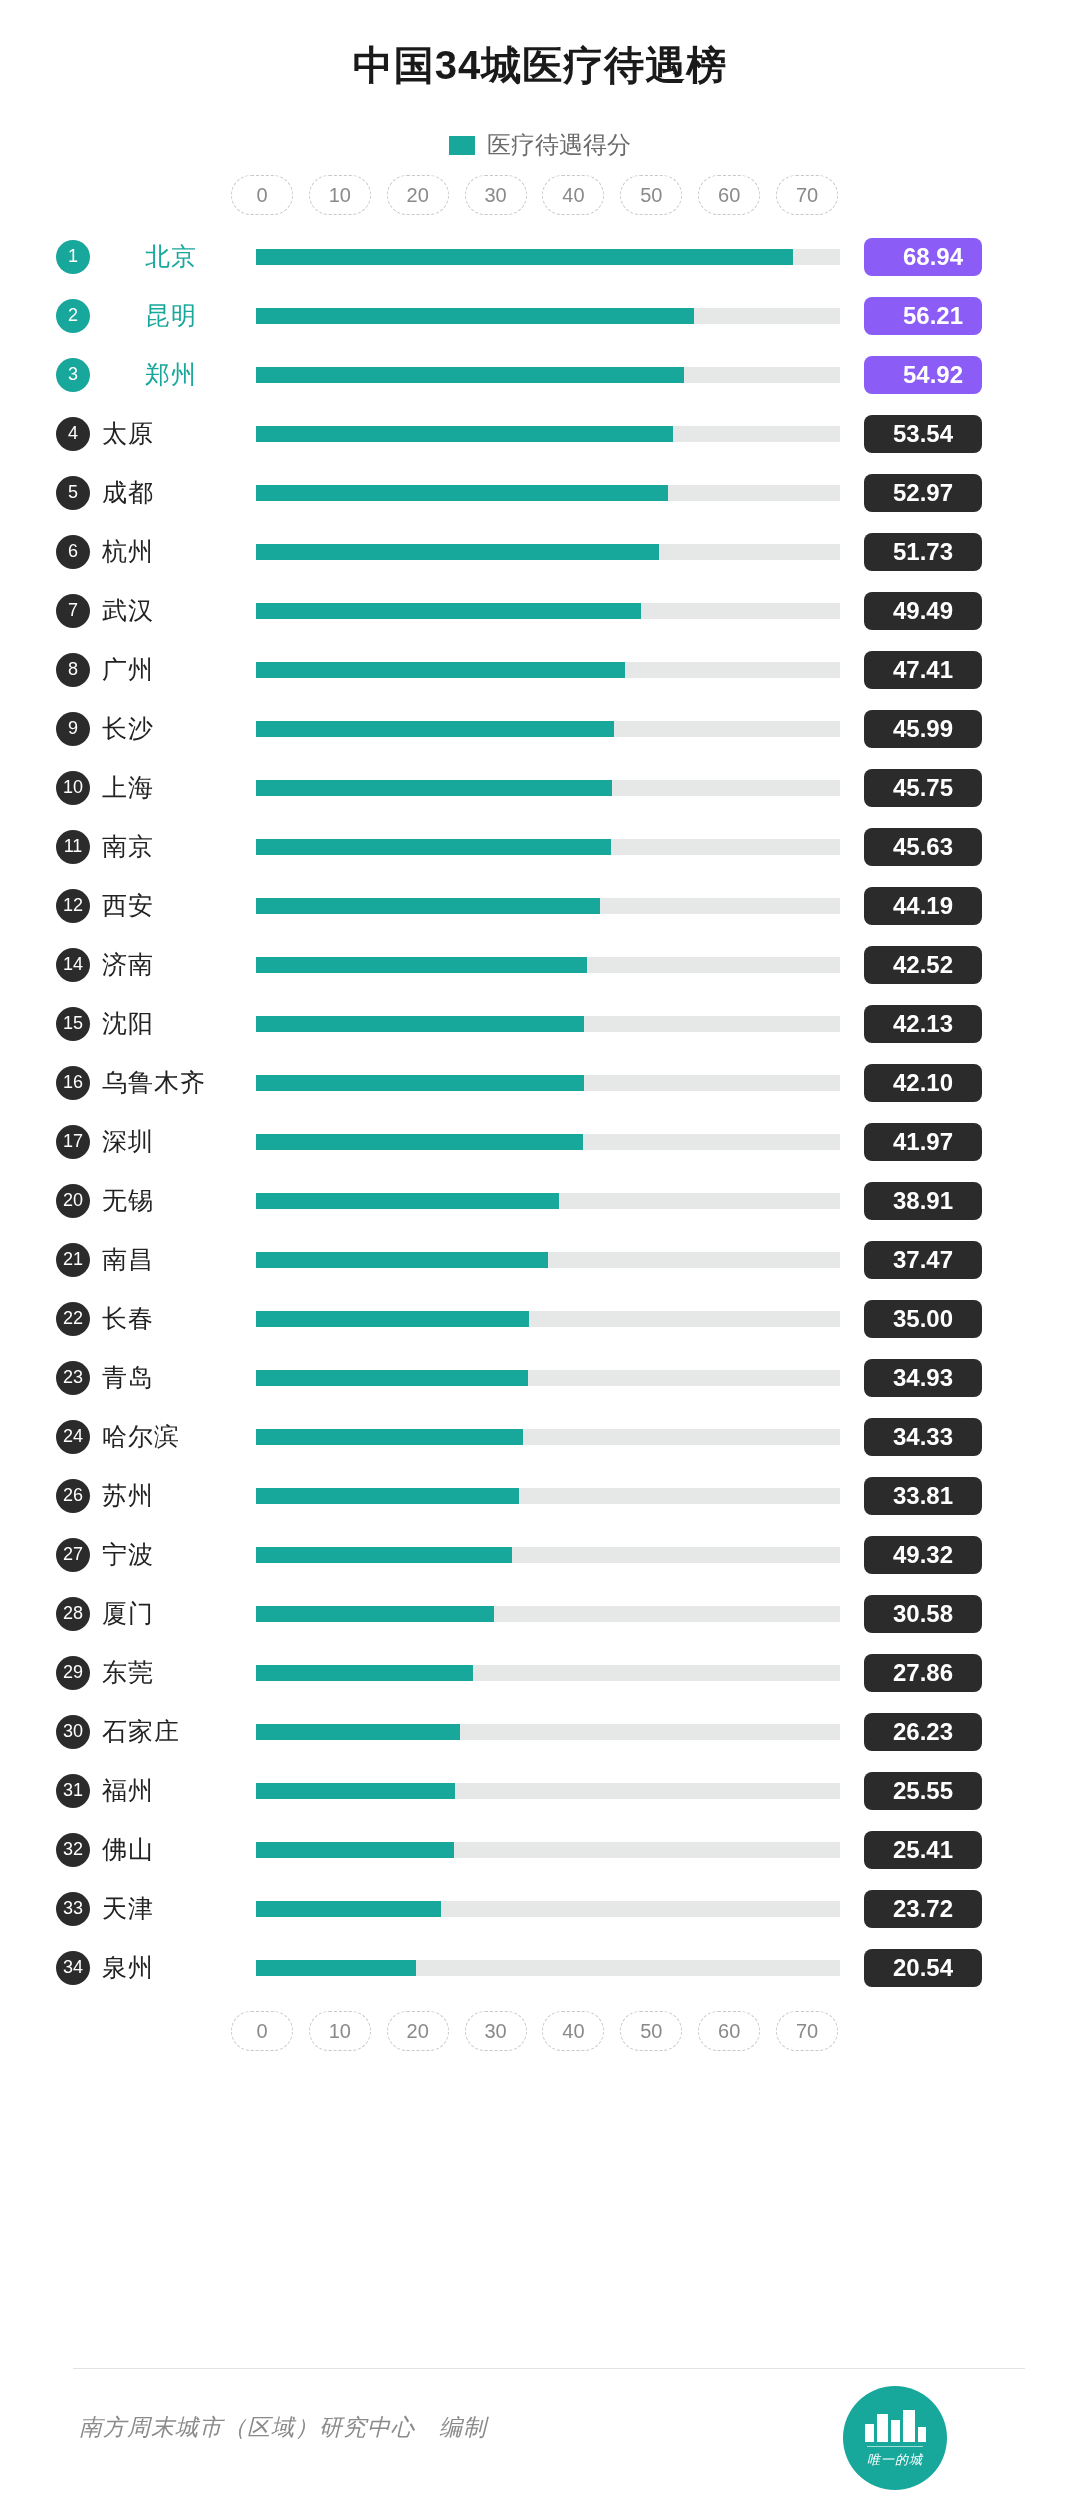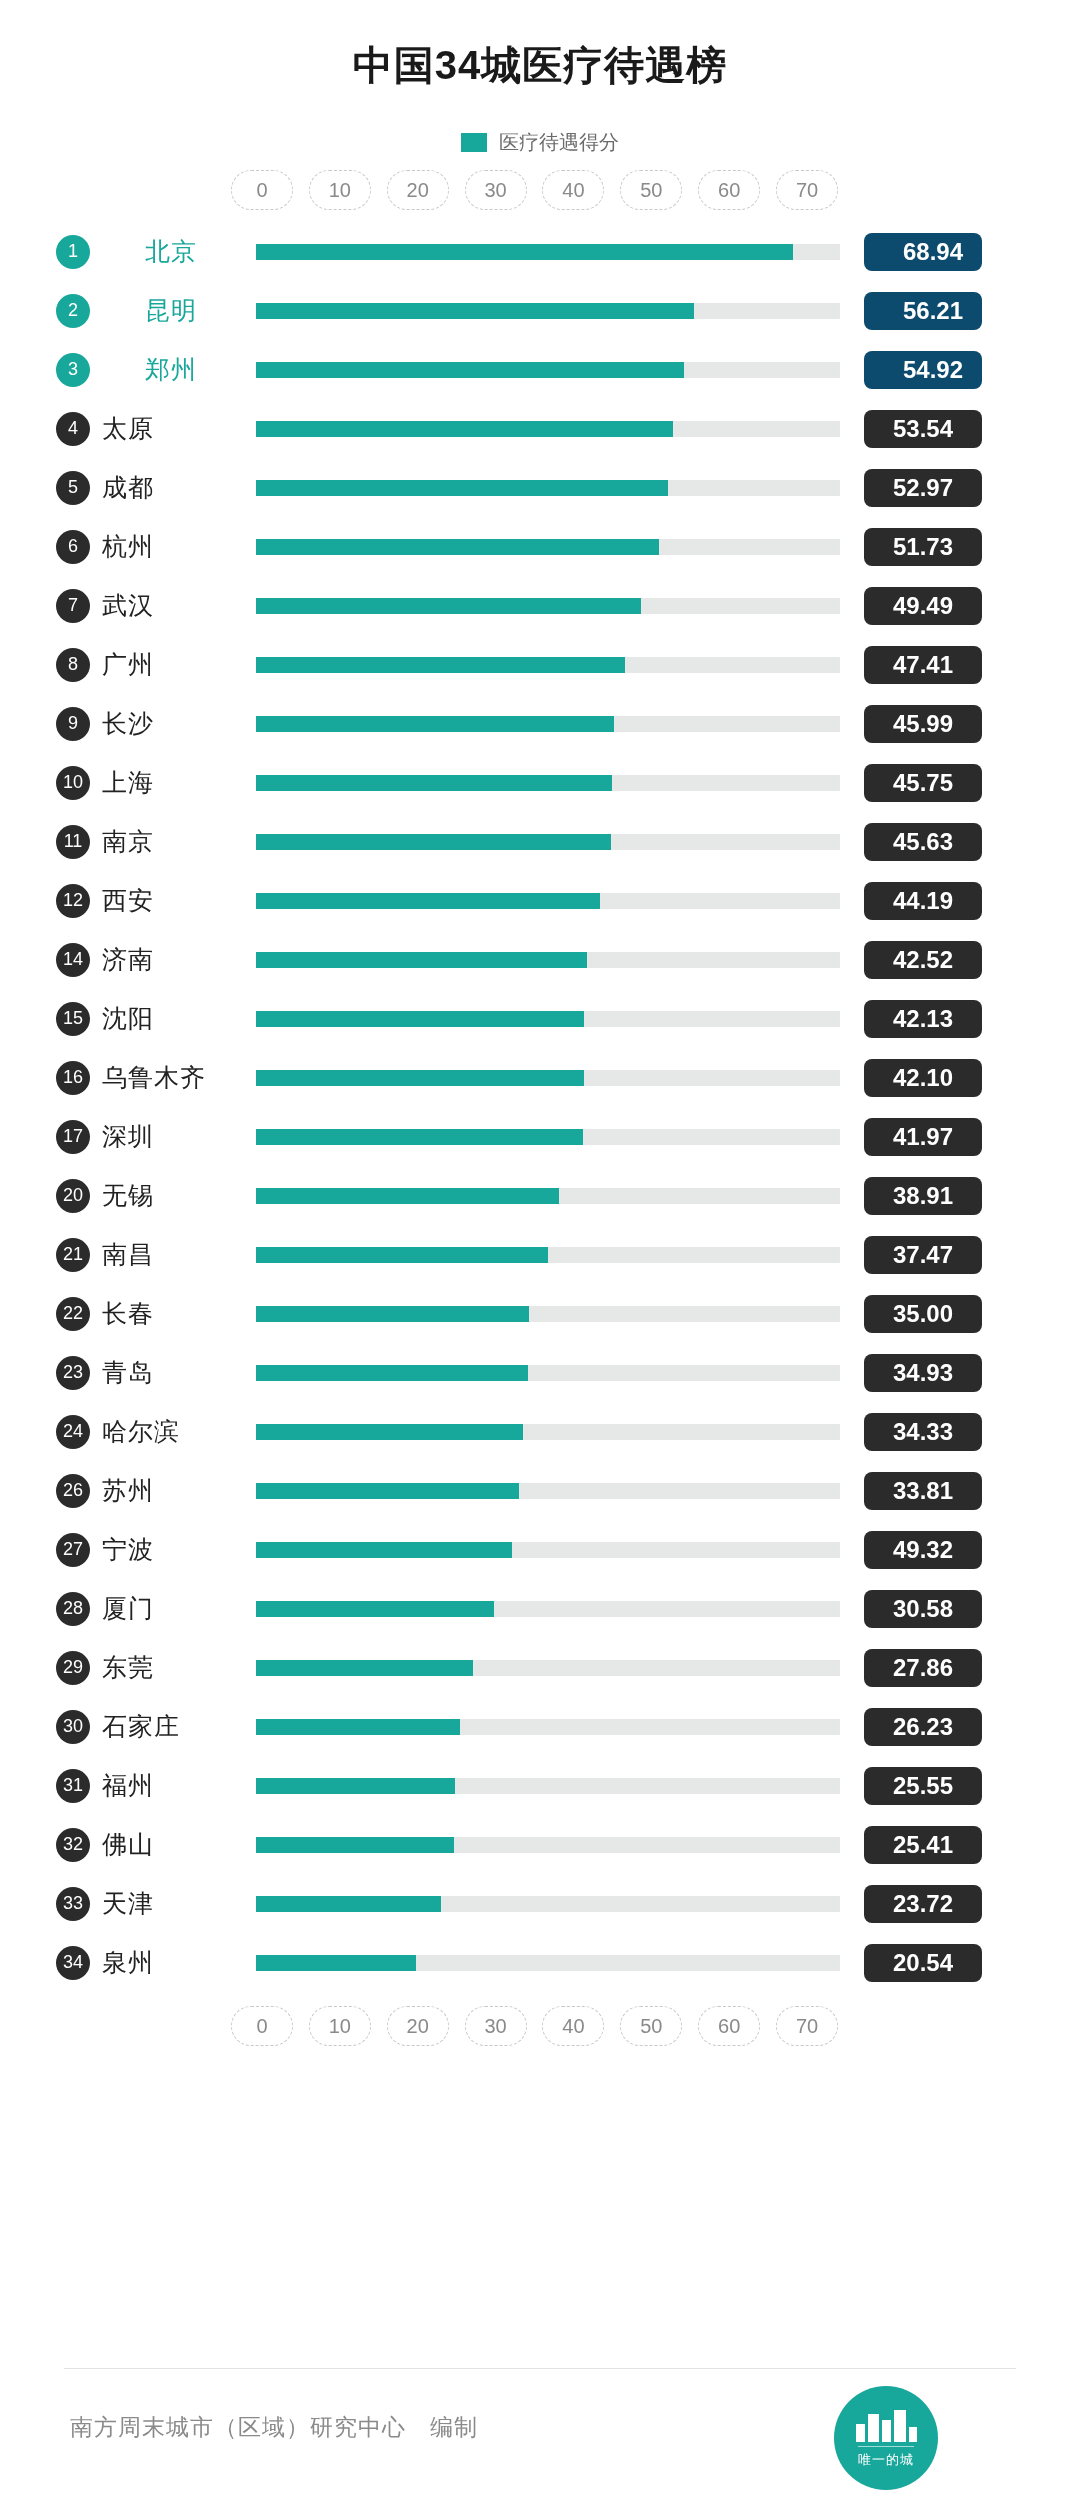--- a/index.html
+++ b/index.html
@@ -39,21 +39,21 @@
     margin-top: 36px;
     margin-bottom: 4px;
   }
   .legend-swatch {
     width: 26px;
     height: 19px;
     background: #18a79b;
     display: inline-block;
   }
   .legend-label {
-    font-size: 20px;
+    font-size: 24px;
     color: #6b6b6b;
   }
 
   .axis {
     position: relative;
     height: 46px;
     margin-top: 14px;
   }
   .axis-tick {
     position: absolute;
@@ -129,28 +129,29 @@
     height: 38px;
     background: #2b2b2b;
     color: #fff;
     border-radius: 8px;
     font-size: 24px;
     font-weight: bold;
     display: flex;
     align-items: center;
     justify-content: center;
   }
-  .row.top .value { background: #0c4a6e; padding-left: 20px; }
+  .row.top .value { background: #8b5cf6; padding-left: 20px; }
 
   .footer {
     position: absolute;
-    left: 0;
+    left: 9px;
     bottom: 0;
     width: 1008px;
     height: 190px;
+    font-style: italic;
   }
   .footer-divider {
     position: absolute;
     top: 44px;
     left: 64px;
     width: 952px;
     height: 1px;
     background: #e2e2e2;
   }
   .credit {

